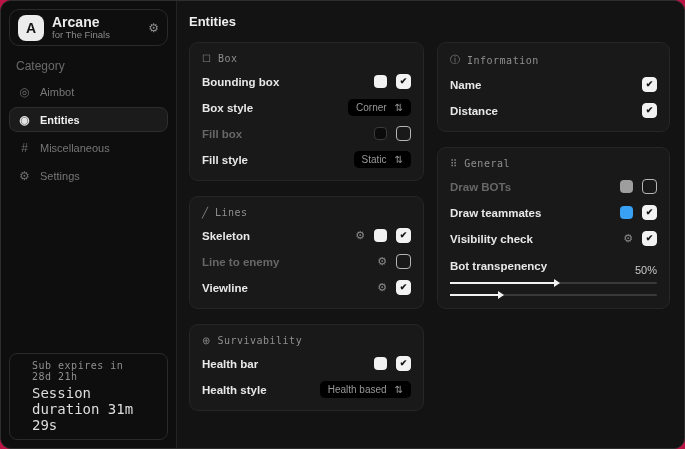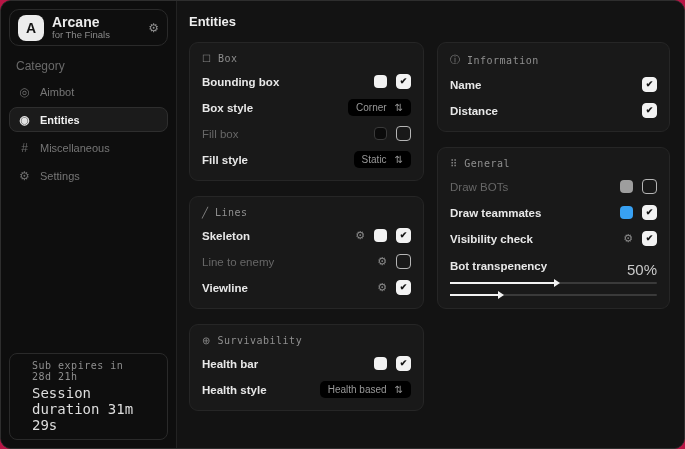--- a/index.html
+++ b/index.html
@@ -81,21 +81,21 @@
   .card-icon { font-size:10px; color:#878787; }
   .card-title {
     font-family:"DejaVu Sans Mono", monospace;
     font-size:10px; color:#8f8f8f; letter-spacing:0.5px;
   }
   .row {
     display:flex; align-items:center; justify-content:space-between;
     margin-top:9px; height:17px;
   }
   .row-label { font-size:11.5px; color:#e8e8e8; font-weight:600; }
-  .row.disabled .row-label { color:#676767; font-weight:400; }
+  .row.disabled .row-label { color:#676767; font-weight:700; }
   .controls { display:flex; align-items:center; gap:9px; }
   .mini-gear { font-size:11px; color:#8a8a8a; cursor:pointer; }
   .swatch {
     width:13px; height:13px; border-radius:4px;
     display:inline-block; cursor:pointer;
   }
   .swatch.dark { border:1px solid #3a3a3a; }
   .checkbox {
     width:15px; height:15px; border-radius:4px;
     border:1.5px solid #b5b5b5;
@@ -106,21 +106,21 @@
   .checkbox .tick { font-size:9px; color:#151515; font-weight:bold; display:none; line-height:1; }
   .checkbox.checked .tick { display:block; }
   .select {
     display:inline-flex; align-items:center; gap:8px;
     background:#000000; border-radius:5px;
     padding:3px 8px; cursor:pointer;
   }
   .select-value { font-size:10px; color:#989898; }
   .updown-icon { font-size:10px; color:#989898; }
   .slider-group { margin-top:10px; }
-  .slider-value { font-size:15px; color:#c9c9c9;margin-top:8px; }
+  .slider-value { font-size:11px; color:#c9c9c9;margin-top:8px; }
   .track {
     margin-top:8px; height:2px; background:#3a3a3a;
     border-radius:2px; position:relative; cursor:pointer;
   }
   .fill {
     position:absolute; left:0; top:0; height:2px; background:#f2f2f2;
   }
   .fill::after {
     content:""; position:absolute; right:-6px; top:50%;
     transform:translateY(-50%);

